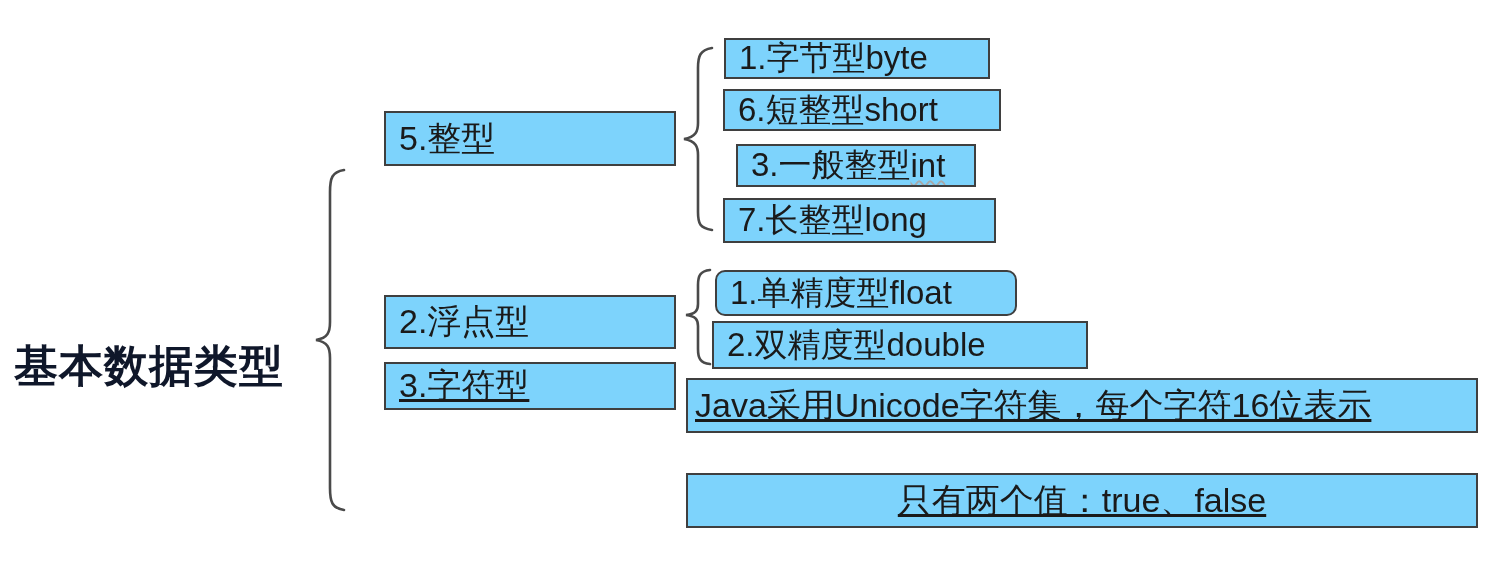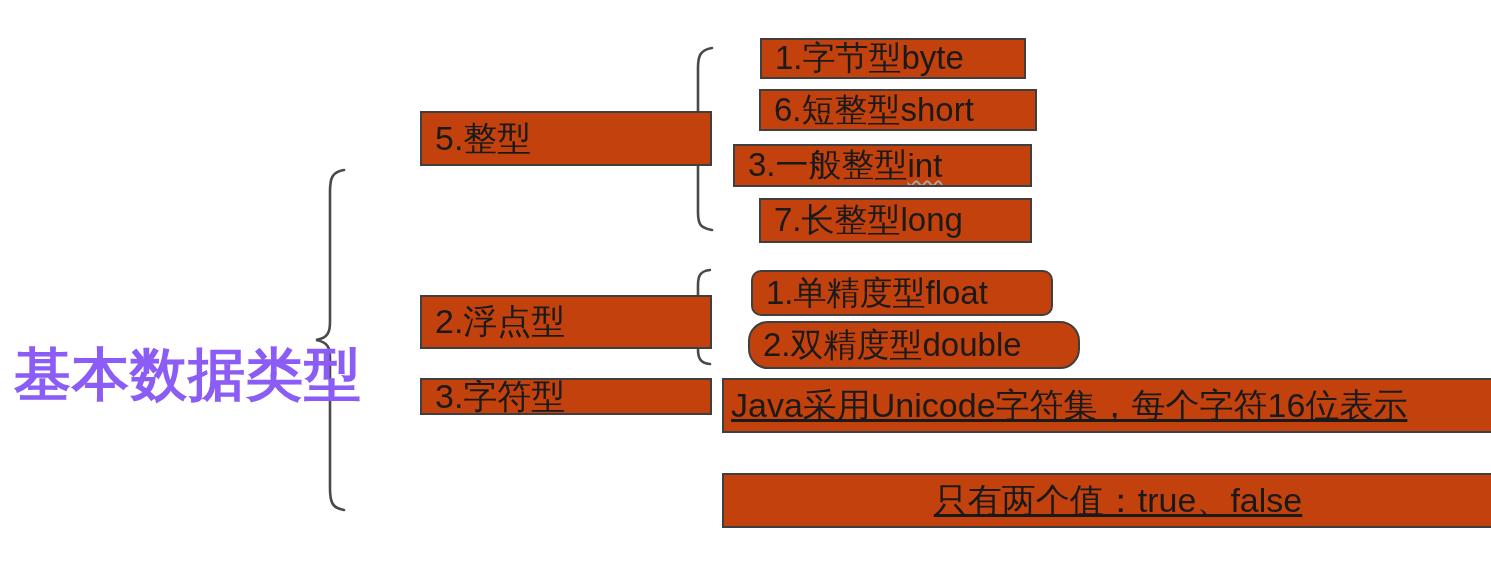--- a/index.html
+++ b/index.html
@@ -14,38 +14,37 @@
     background: #ffffff;
     font-family: "Liberation Sans", "DejaVu Sans", sans-serif;
     color: #1a1a1a;
     overflow: hidden;
   }
   .root-label {
     position: absolute;
     left: 14px;
     top: 337px;
     width: 290px;
-    font-size: 57px;
+    font-size: 44px;
     font-weight: 700;
     letter-spacing: 1px;
-    color: #8b5cf6;
+    color: #0f172a;
     white-space: nowrap;
   }
   .box {
     position: absolute;
     box-sizing: border-box;
-    background: #c2410c;
+    background: #7dd3fc;
     border: 2px solid #3f3f3f;
     display: flex;
     align-items: center;
     font-size: 33px;
     color: #1a1a1a;
     white-space: nowrap;
     overflow: hidden;
-    margin-left: 36px;
   }
   .branch-box {
     left: 384px;
     width: 292px;
     height: 55px;
     padding-left: 13px;
     font-size: 34px;
   }
   .leaf-box {
     padding-left: 13px;
@@ -93,42 +92,42 @@
   </svg>
 
   <div class="root-label">基本数据类型</div>
 
   <div class="box branch-box" style="top:111px;">
     <span>5.整型</span>
   </div>
   <div class="box branch-box" style="top:295px; height:54px;">
     <span>2.浮点型</span>
   </div>
-  <div class="box branch-box" style="top:378px; height:37px;">
+  <div class="box branch-box" style="top:362px; height:48px;text-decoration:underline;">
     <span>3.字符型</span>
   </div>
 
   <div class="box leaf-box" style="left:724px; top:38px;  width:266px; height:41px;">
     <span>1.字节型byte</span>
   </div>
   <div class="box leaf-box" style="left:723px; top:89px;  width:278px; height:42px;">
     <span>6.短整型short</span>
   </div>
-  <div class="box leaf-box" style="left:697px; top:144px; width:299px; height:43px;">
+  <div class="box leaf-box" style="left:736px; top:144px; width:240px; height:43px;">
     <span>3.一般整型</span>
       <span class="squiggle">int</span>
   </div>
   <div class="box leaf-box" style="left:723px; top:198px; width:273px; height:45px;">
     <span>7.长整型long</span>
   </div>
 
   <div class="box leaf-box" style="left:715px; top:270px; width:302px; height:46px;border-radius:10px;">
     <span>1.单精度型float</span>
   </div>
-  <div class="box leaf-box" style="left:712px; top:321px; width:332px; height:48px;border-radius:20px;">
+  <div class="box leaf-box" style="left:712px; top:321px; width:376px; height:48px;">
     <span>2.双精度型double</span>
   </div>
 
   <div class="box note-box" style="left:686px; top:378px; width:792px; height:55px;">
     <span>Java采用Unicode字符集，每个字符16位表示</span>
   </div>
   <div class="box note-box centered" style="left:686px; top:473px; width:792px; height:55px;">
     <span>只有两个值：true、false</span>
   </div>
 

